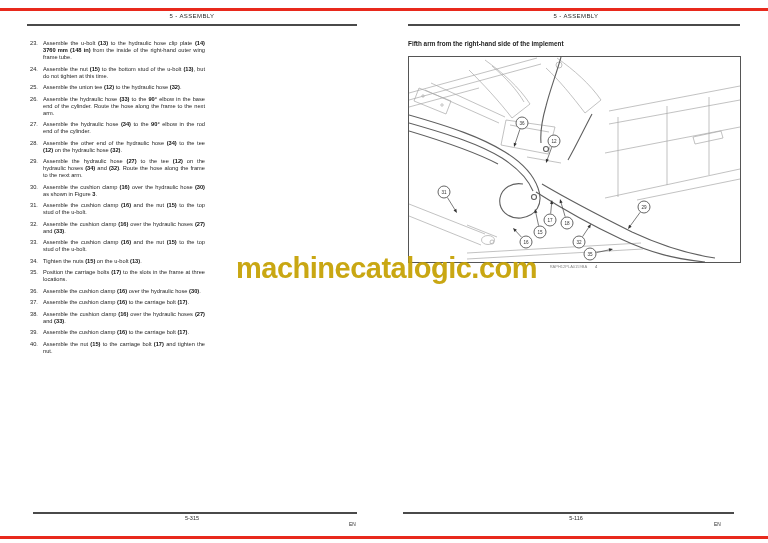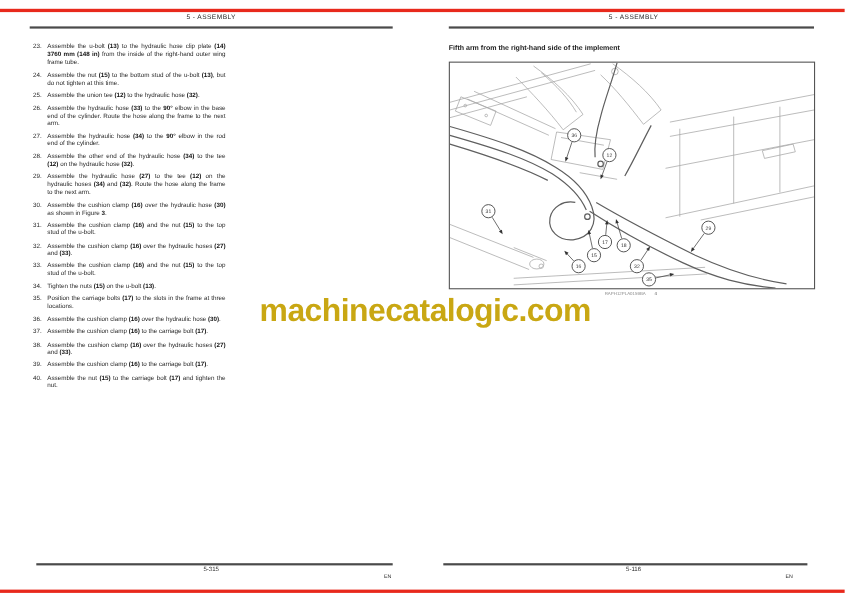--- a/index.html
+++ b/index.html
@@ -32,21 +32,21 @@
   .step b{font-weight:bold;color:#111;}
   #figure-title{position:absolute;left:408px;top:40px;width:332px;
     font-size:6.4px;font-weight:bold;color:#1d1d1d;}
   #figure-box{position:absolute;left:408px;top:56px;width:331px;height:205px;
     border:1px solid #555;background:#fff;}
   #figure-box svg{display:block;width:331px;height:205px;}
   #figure-caption{position:absolute;left:408px;top:264px;width:331px;
     text-align:center;font-size:4px;color:#8a8a8a;}
   #figure-caption .fig-no{margin-left:8px;color:#555;}
   #watermark{position:absolute;left:236px;top:252px;font-size:29px;font-weight:bold;
-    color:#c7a40a;letter-spacing:-.5px;z-index:20;white-space:nowrap;opacity:.96;margin-top:15px;}
+    color:#c7a40a;letter-spacing:-.5px;z-index:20;white-space:nowrap;opacity:.96;}
 </style>
 </head>
 <body>
 
 <div class="redbar" id="topbar" style="background: rgb(232, 41, 28);"></div>
 
 <div class="page-header" id="hdr-left">5 - ASSEMBLY</div>
 <div class="rule" id="hdr-rule-left"></div>
 <div id="steps-list">
     <div class="step"><span class="step-num">23.</span><span class="step-text">Assemble the u-bolt <b>(13)</b> to the hydraulic hose clip plate <b>(14) 3760 mm (148 in)</b> from the inside of the right-hand outer wing frame tube.</span></div>

